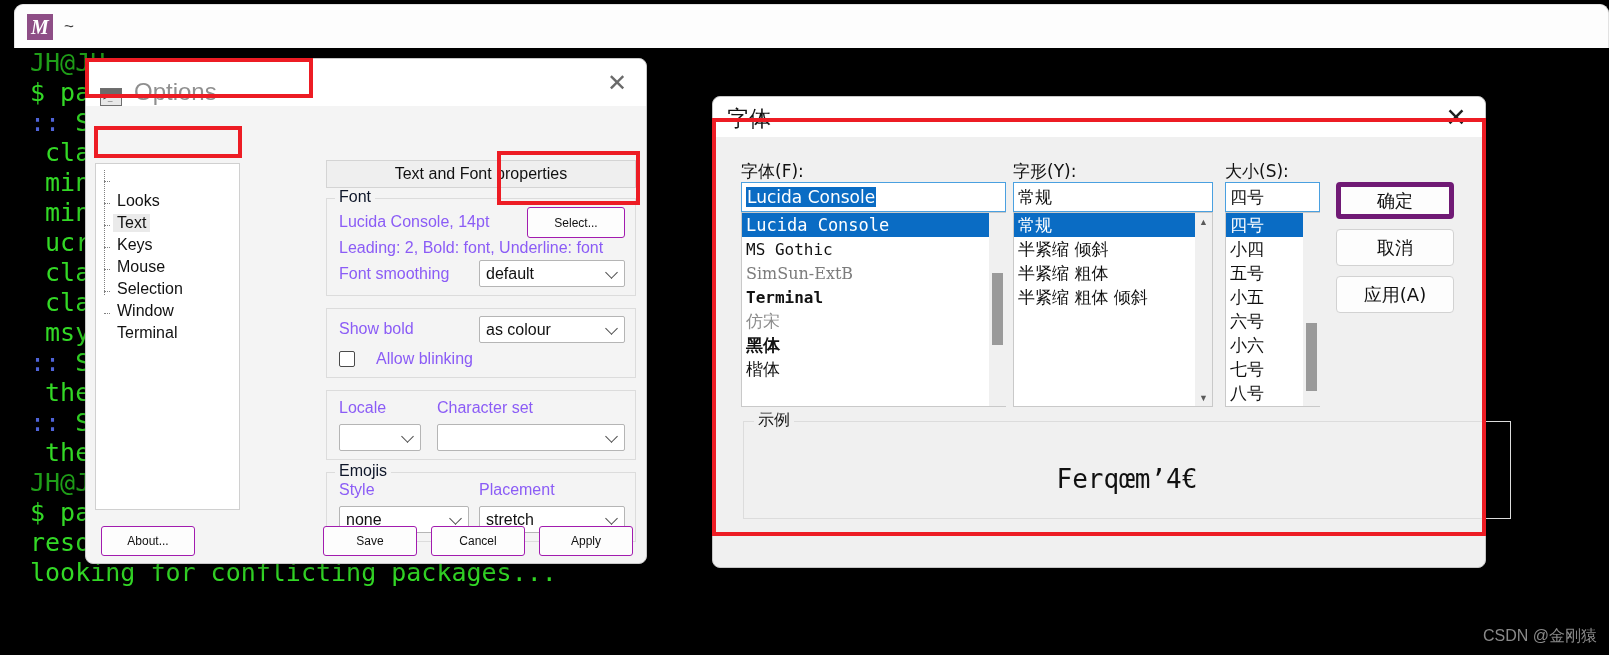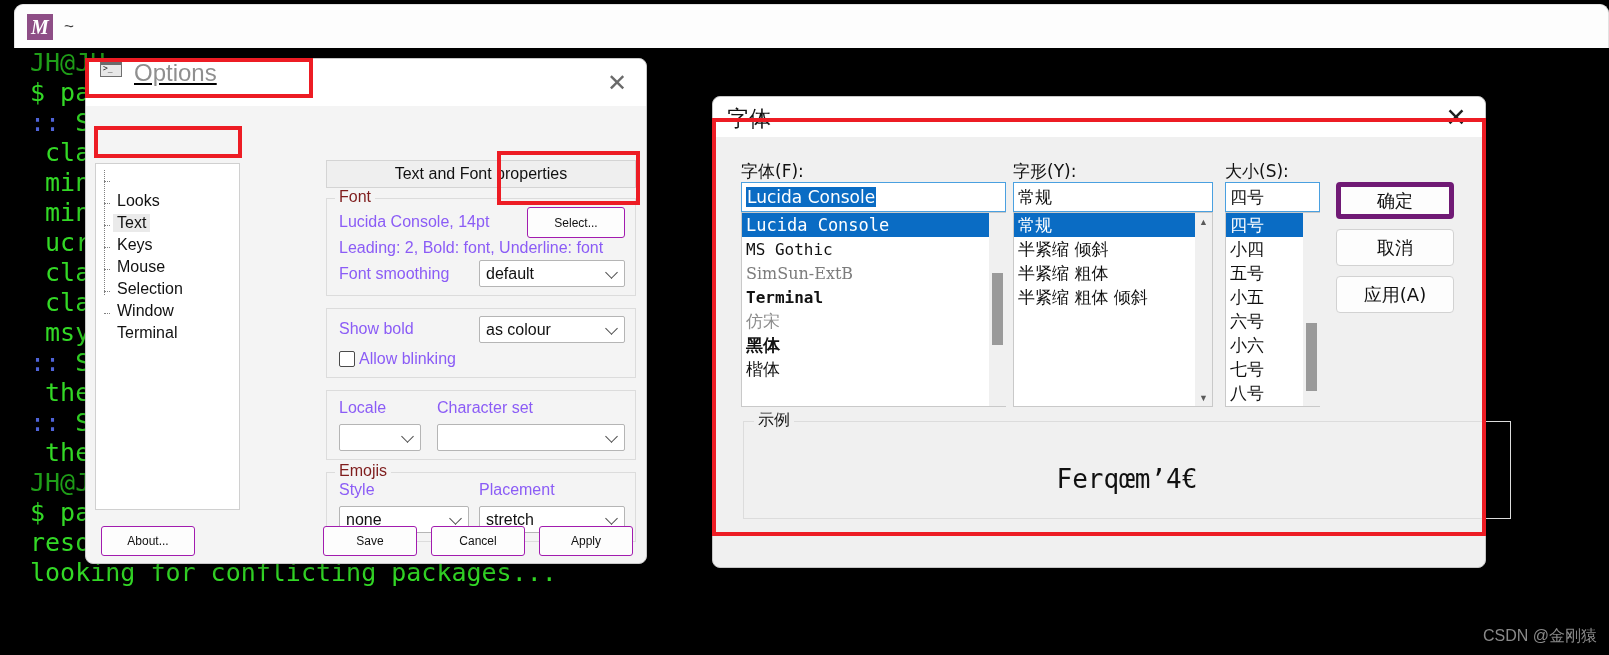--- a/index.html
+++ b/index.html
@@ -58,21 +58,21 @@
     position:absolute; left:85px; top:58px; width:562px; height:506px;
     background:#f4f4f4;
     border:1px solid #c8c8c8;
     border-radius:8px;
     box-shadow:0 3px 14px rgba(0,0,0,.33);
   }
   #options-titlebar{
     position:absolute; left:0; top:0; width:100%; height:47px;
     background:#ffffff;
     border-top-left-radius:8px; border-top-right-radius:8px;
-    display:flex; align-items:flex-start;text-decoration:underline;
+    display:flex; align-items:flex-end;
   }
   #options-win-icon{
     width:22px; height:18px; margin-left:14px;
     background:#e8e8e8; border:1px solid #6f6f6f; position:relative;
   }
   #options-win-icon::before{
     content:""; position:absolute; left:0; top:0; right:0; height:5px; background:#6b6b6b;
   }
   #options-win-icon::after{
     content:">_"; position:absolute; left:2px; top:4px;
@@ -118,21 +118,21 @@
     display:flex; align-items:center; justify-content:center;
     font-size:16px; color:#111;
   }
 
   .group{
     position:absolute; left:80px; width:310px;
     border:1px solid #dcdcdc; background:#f4f4f4;
   }
   .group > .legend{
     position:absolute; left:8px; top:-11px; background:#f4f4f4;
-    padding:0 4px; font-size:16px; color:#7f1d1d;
+    padding:0 4px; font-size:16px; color:#0f172a;
   }
   .plain-group{
     position:absolute; left:80px; width:310px;
     border:1px solid #dcdcdc; background:#f4f4f4;
   }
 
   #grp-font{ top:92px; height:98px; }
   #grp-bold{ top:202px; height:70px; }
   #grp-locale{ top:284px; height:70px; }
   #grp-emoji{ top:366px; height:70px; }
@@ -333,21 +333,21 @@
           <span class="chev"></span>
         </div>
       </div>
 
       <div class="plain-group" id="grp-bold">
         <span class="row-text" style="left:12px; top:11px;">Show bold</span>
         <div class="combo" style="position:absolute; left:152px; top:7px; width:146px; height:27px;">
           <span>as colour</span>
           <span class="chev"></span>
         </div>
-        <div style="position:absolute; left:12px; top:41px; display:flex; align-items:center; gap:4px;">
+        <div style="position:absolute; left:12px; top:41px; display:flex; align-items:center; gap:21px;">
           <span class="checkbox-box"></span>
           <span class="row-text" style="position:static;">Allow blinking</span>
         </div>
       </div>
 
       <div class="plain-group" id="grp-locale">
         <span class="row-text" style="left:12px; top:8px;">Locale</span>
         <span class="row-text" style="left:110px; top:8px;">Character set</span>
         <div class="combo" style="position:absolute; left:12px; top:33px; width:82px; height:27px;">
           <span></span>

